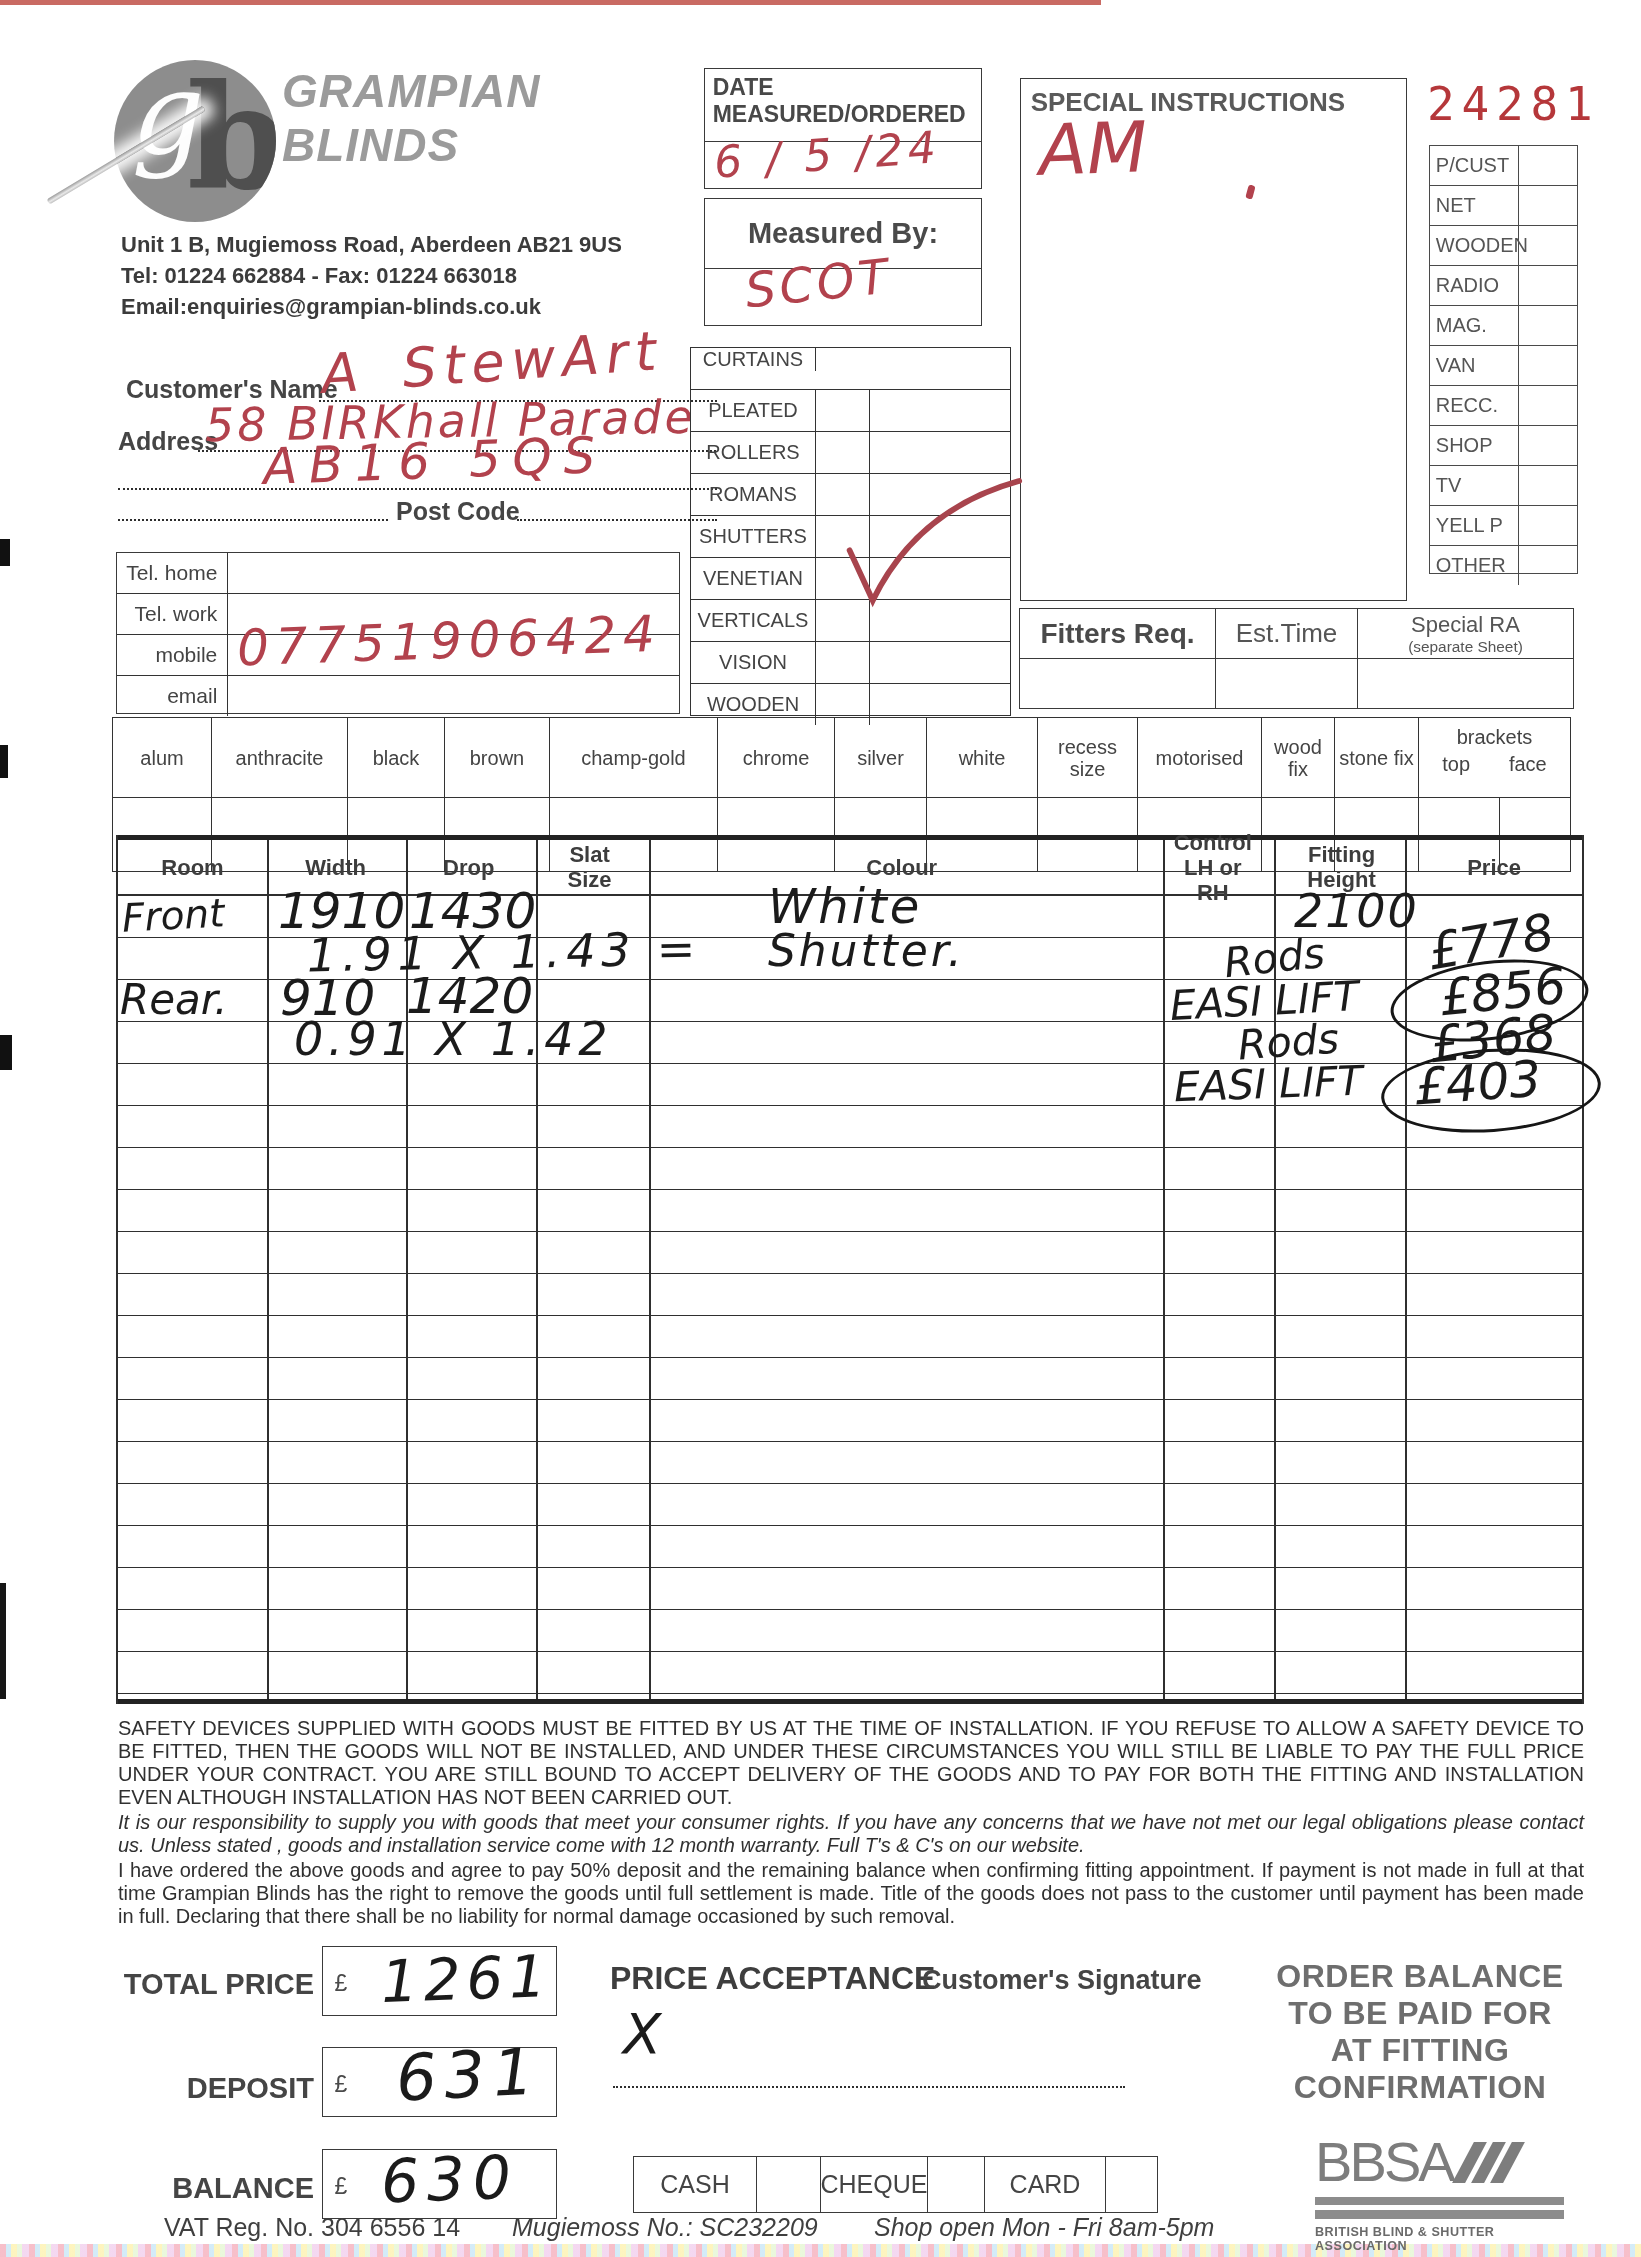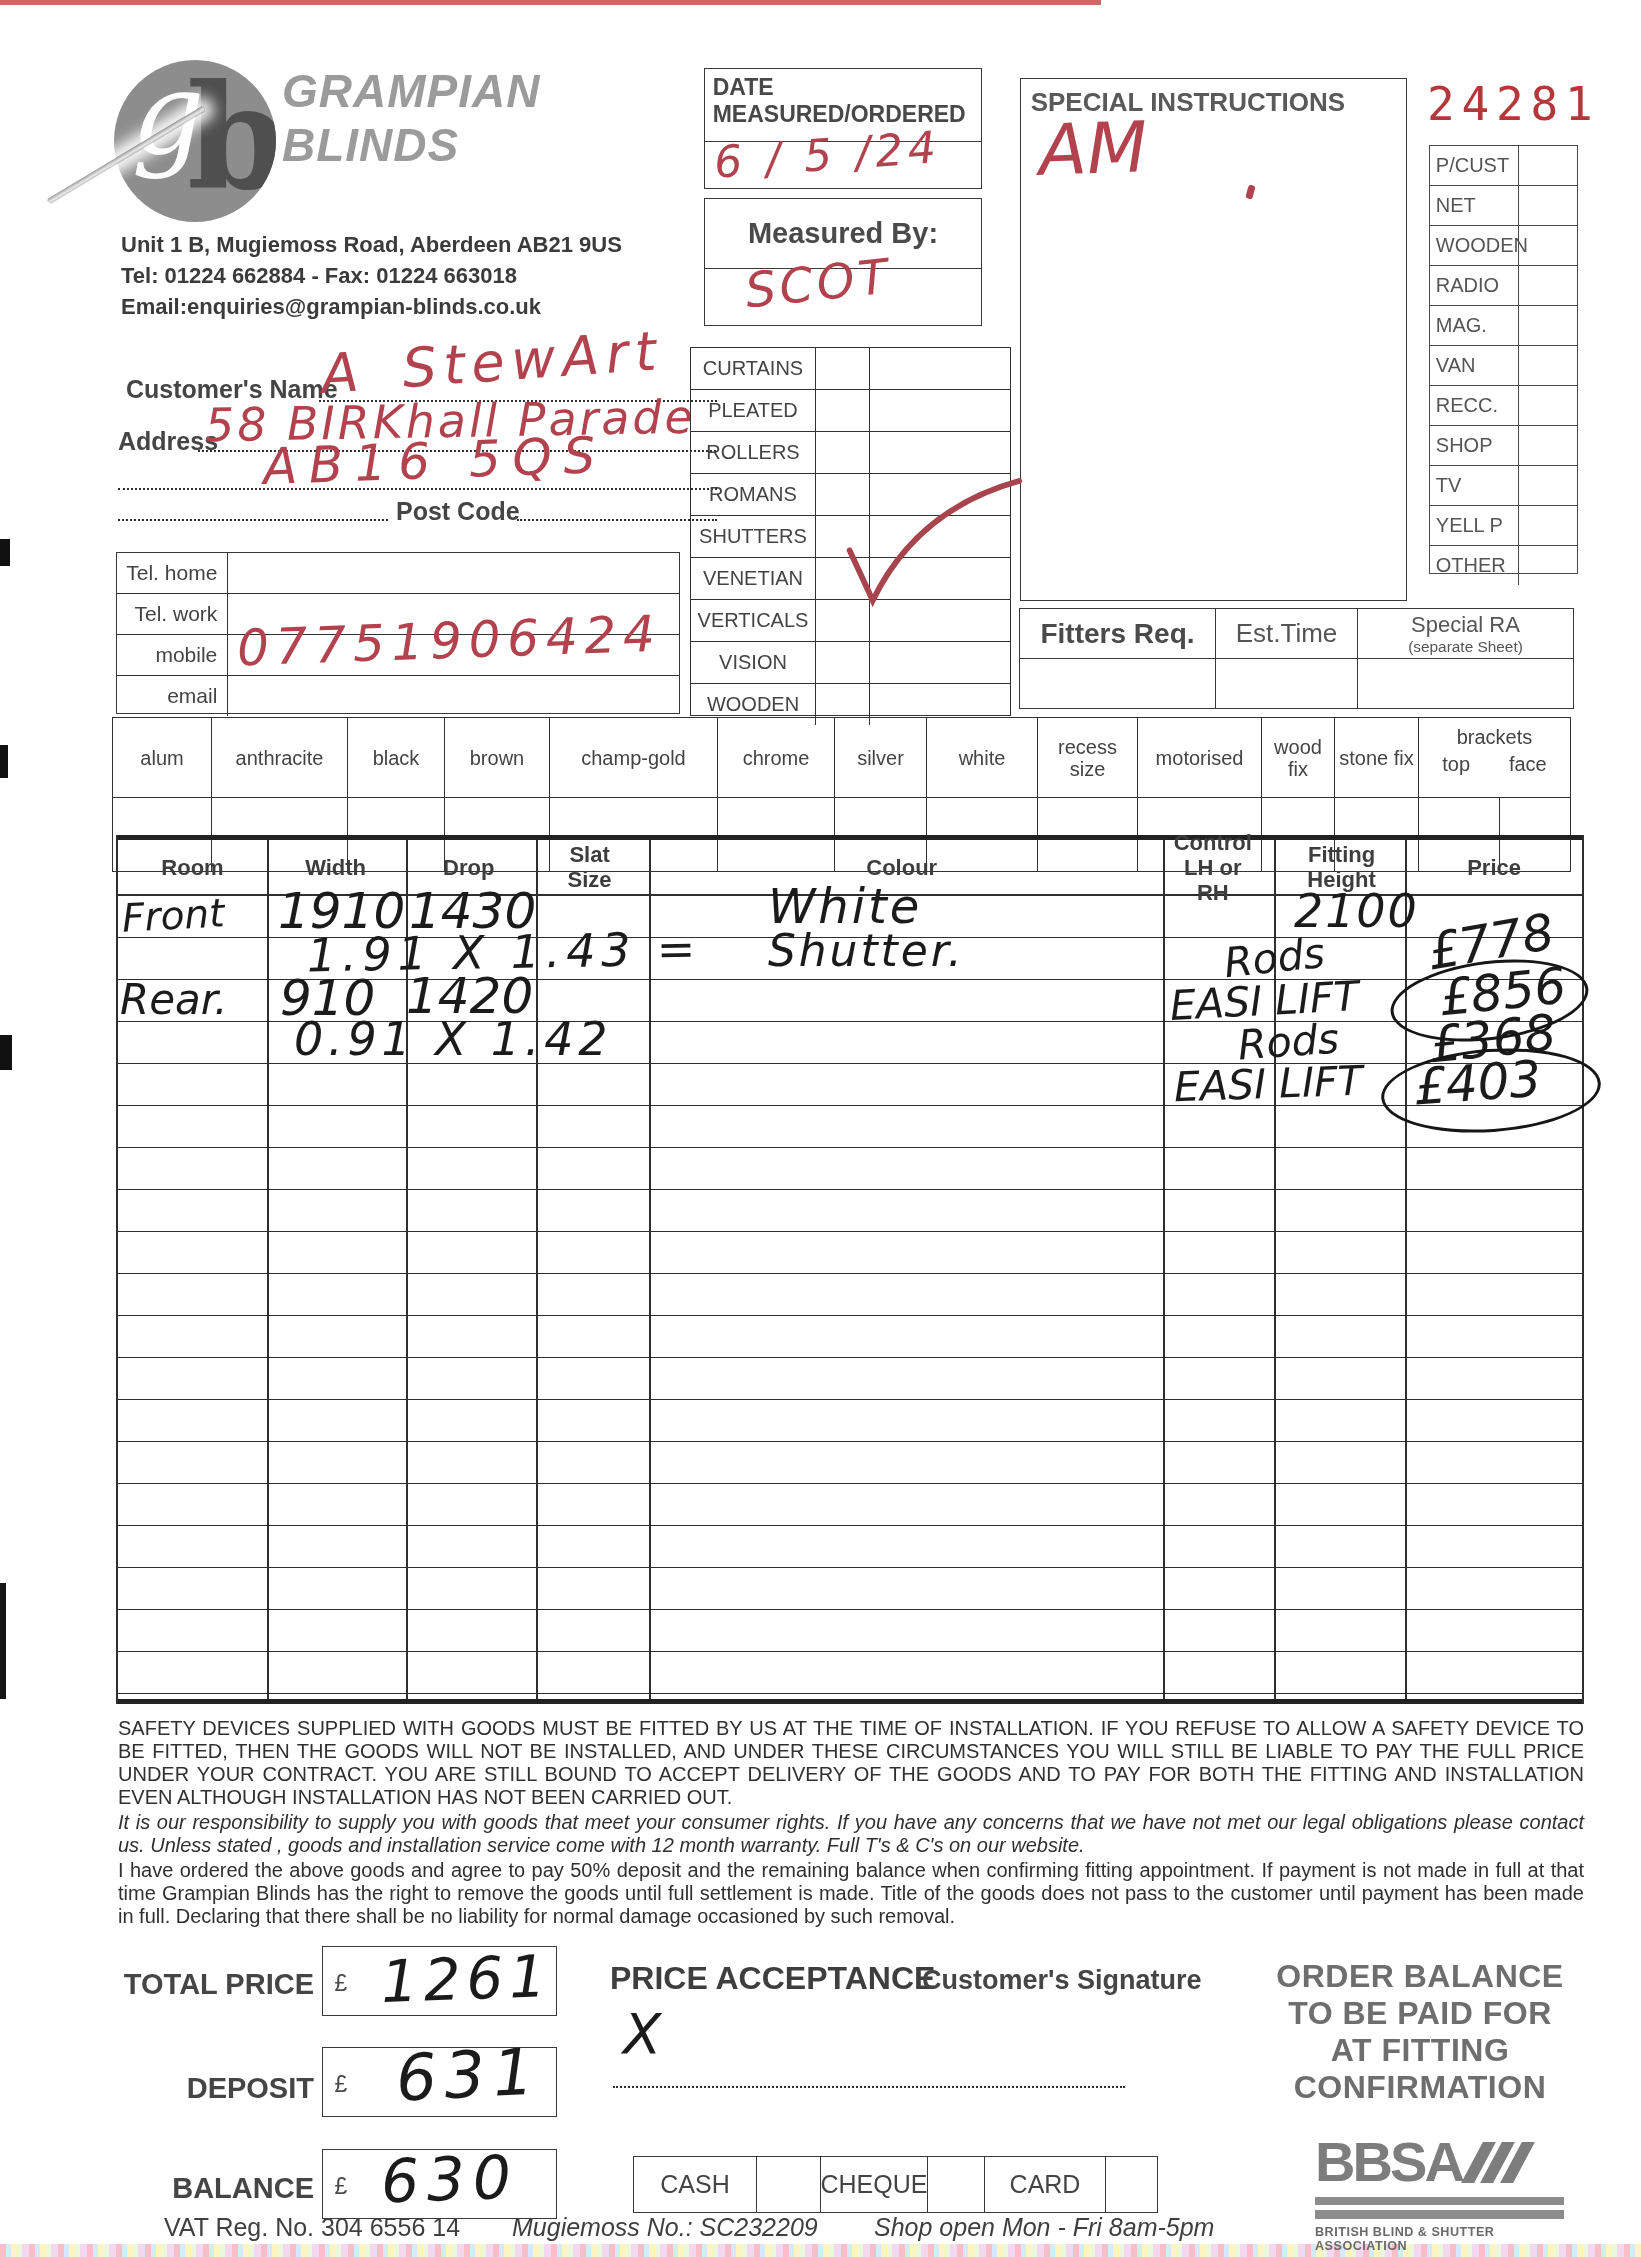--- a/index.html
+++ b/index.html
@@ -16,21 +16,21 @@
   .hline{height:1.9px;background:#2f2f2f;}
   .cc{display:flex;align-items:center;justify-content:center;text-align:center;}
   
   .mini-row{display:flex;height:39px;border-top:1.9px solid #4a4a4a;}
   .mini-row:first-child{border-top:none;}
   .mini-lbl{width:89px;border-right:1.9px solid #4a4a4a;font-size:20px;color:#555;
             display:flex;align-items:center;padding-left:5.8px;box-sizing:border-box;}
   .mini-cell{flex:1;}
   
   .bt-row{display:flex;height:41px;border-top:1.9px solid #333;}
-  .bt-row:first-child{border-top:none;}
+  .bt-row:first-child{border-top:none;flex-direction:column;}
   .bt-lbl{width:124px;border-right:1.9px solid #333;font-size:20px;color:#444;}
   .bt-c1{width:53px;border-right:1.9px solid #333;}
   .bt-c2{flex:1;}
   
   .ct-row{display:flex;height:40px;border-top:1.9px solid #333;}
   .ct-row:first-child{border-top:none;}
   .ct-lbl{width:111px;border-right:1.9px solid #333;font-size:21px;color:#444;
           display:flex;align-items:center;justify-content:flex-end;padding-right:9.7px;box-sizing:border-box;}
   .ct-val{flex:1;}
   
@@ -400,21 +400,21 @@
     <div class="pay-cell" style="width:107px;">CHEQUE</div>
     <div class="pay-cell" style="width:57px;"></div>
     <div class="pay-cell" style="width:121px;">CARD</div>
     <div class="pay-cell" style="flex:1;"></div>
   </div>
 
   <div class="abs" style="left:1273px;top:1958px;width:294px;text-align:center;font-size:32px;font-weight:800;color:#6e6e6e;line-height:37px;letter-spacing:0.5px;">ORDER BALANCE TO BE PAID FOR AT FITTING CONFIRMATION</div>
 
   <div class="abs" style="left:1315px;top:2134px;width:261px;">
     <div style="display:flex;align-items:center;">
-      <span style="font-size:56px;font-weight:700;color:#7d7d7d;letter-spacing:-2.9px;line-height:1;">BBSA</span>
+      <span style="font-size:56px;font-weight:400;color:#7d7d7d;letter-spacing:-2.9px;line-height:1;">BBSA</span>
       <span style="display:inline-block;width:12.6px;height:41px;background:#7d7d7d;transform:skewX(-28deg);margin-left:9.7px;"></span>
       <span style="display:inline-block;width:12.6px;height:41px;background:#7d7d7d;transform:skewX(-28deg);margin-left:6.8px;"></span>
       <span style="display:inline-block;width:12.6px;height:41px;background:#7d7d7d;transform:skewX(-28deg);margin-left:6.8px;"></span>
     </div>
     <div style="width:249px;height:8.7px;background:#8c8c8c;margin-top:6.8px;"></div>
     <div style="width:249px;height:8.7px;background:#8c8c8c;margin-top:4.8px;"></div>
     <div style="font-size:12.6px;font-weight:bold;color:#6a6a6a;letter-spacing:0.5px;margin-top:5.8px;">BRITISH BLIND &amp; SHUTTER ASSOCIATION</div>
   </div>
 
   <div class="abs" style="left:164px;top:2213px;font-size:25px;color:#3f3f3f;">VAT Reg. No. 304 6556 14</div>

